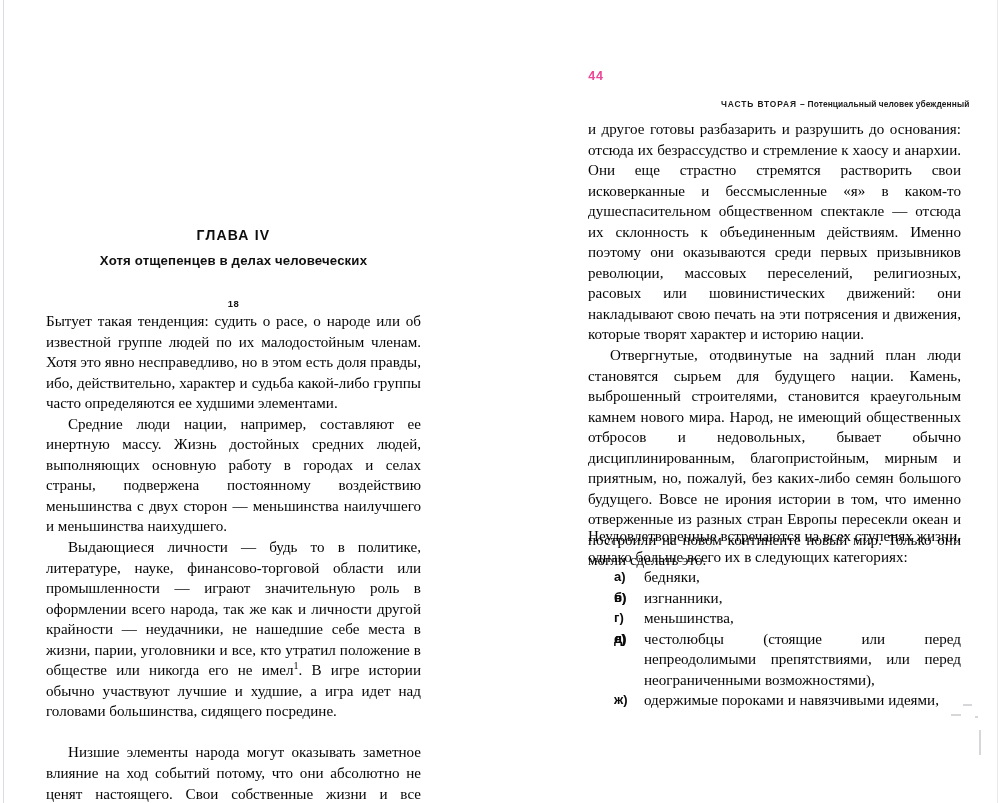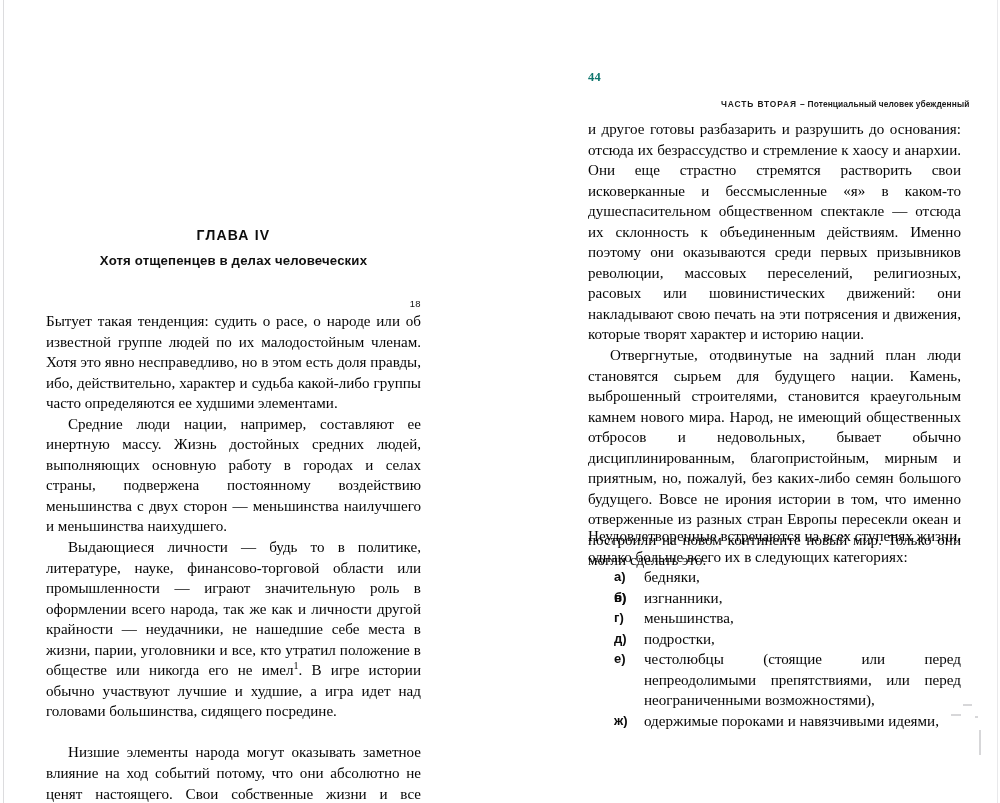--- a/index.html
+++ b/index.html
@@ -56,25 +56,25 @@
     top: 70px;
     left: 0;
     width: 373px;
     height: 16px;
     white-space: nowrap;
   }
   .folio {
     position: absolute;
     left: 0;
     top: 0;
-    font-family: Liberation Serif, serif;
+    font-family: Liberation Mono, monospace;
     font-weight: bold;
     font-size: 12.5px;
     letter-spacing: 0.3px;
-    color: #0f766e;
+    color: #ec4899;
   }
   .head-text {
     position: absolute;
     left: 133px;
     top: 1px;
     font-family: "Liberation Sans", "DejaVu Sans", sans-serif;
     font-size: 8.4px;
     font-weight: bold;
     letter-spacing: 0.25px;
     color: #1a1a1a;
@@ -114,23 +114,23 @@
     font-weight: bold;
     font-size: 13.2px;
     letter-spacing: 0.15px;
     color: #101010;
     line-height: 1.2;
   }
 
   
   .section-num {
     font-family: "Liberation Sans", "DejaVu Sans", sans-serif;
-    font-weight: normal;
+    font-weight: bold;
     font-size: 9.5px;
-    text-align: right;
+    text-align: center;
     color: #141414;
     letter-spacing: 0.4px;
   }
 
   
   .body-col {
     position: absolute;
     left: 0;
     width: 375px;
     font-size: 15.1px;
@@ -237,21 +237,20 @@
         <li>
           <span class="marker">в)</span>
           <span class="item-text">изгнанники,</span>
         </li>
         <li>
           <span class="marker">г)</span>
           <span class="item-text">меньшинства,</span>
         </li>
         <li>
           <span class="marker">д)</span>
-          <span class="item-text">подростки,</span>
         </li>
         <li>
           <span class="marker">е)</span>
           <span class="item-text">честолюбцы (стоящие или перед непреодолимыми препятствиями, или перед неограниченными возможностями),</span>
         </li>
         <li>
           <span class="marker">ж)</span>
           <span class="item-text">одержимые пороками и навязчивыми идеями,</span>
         </li>
       </ol>

